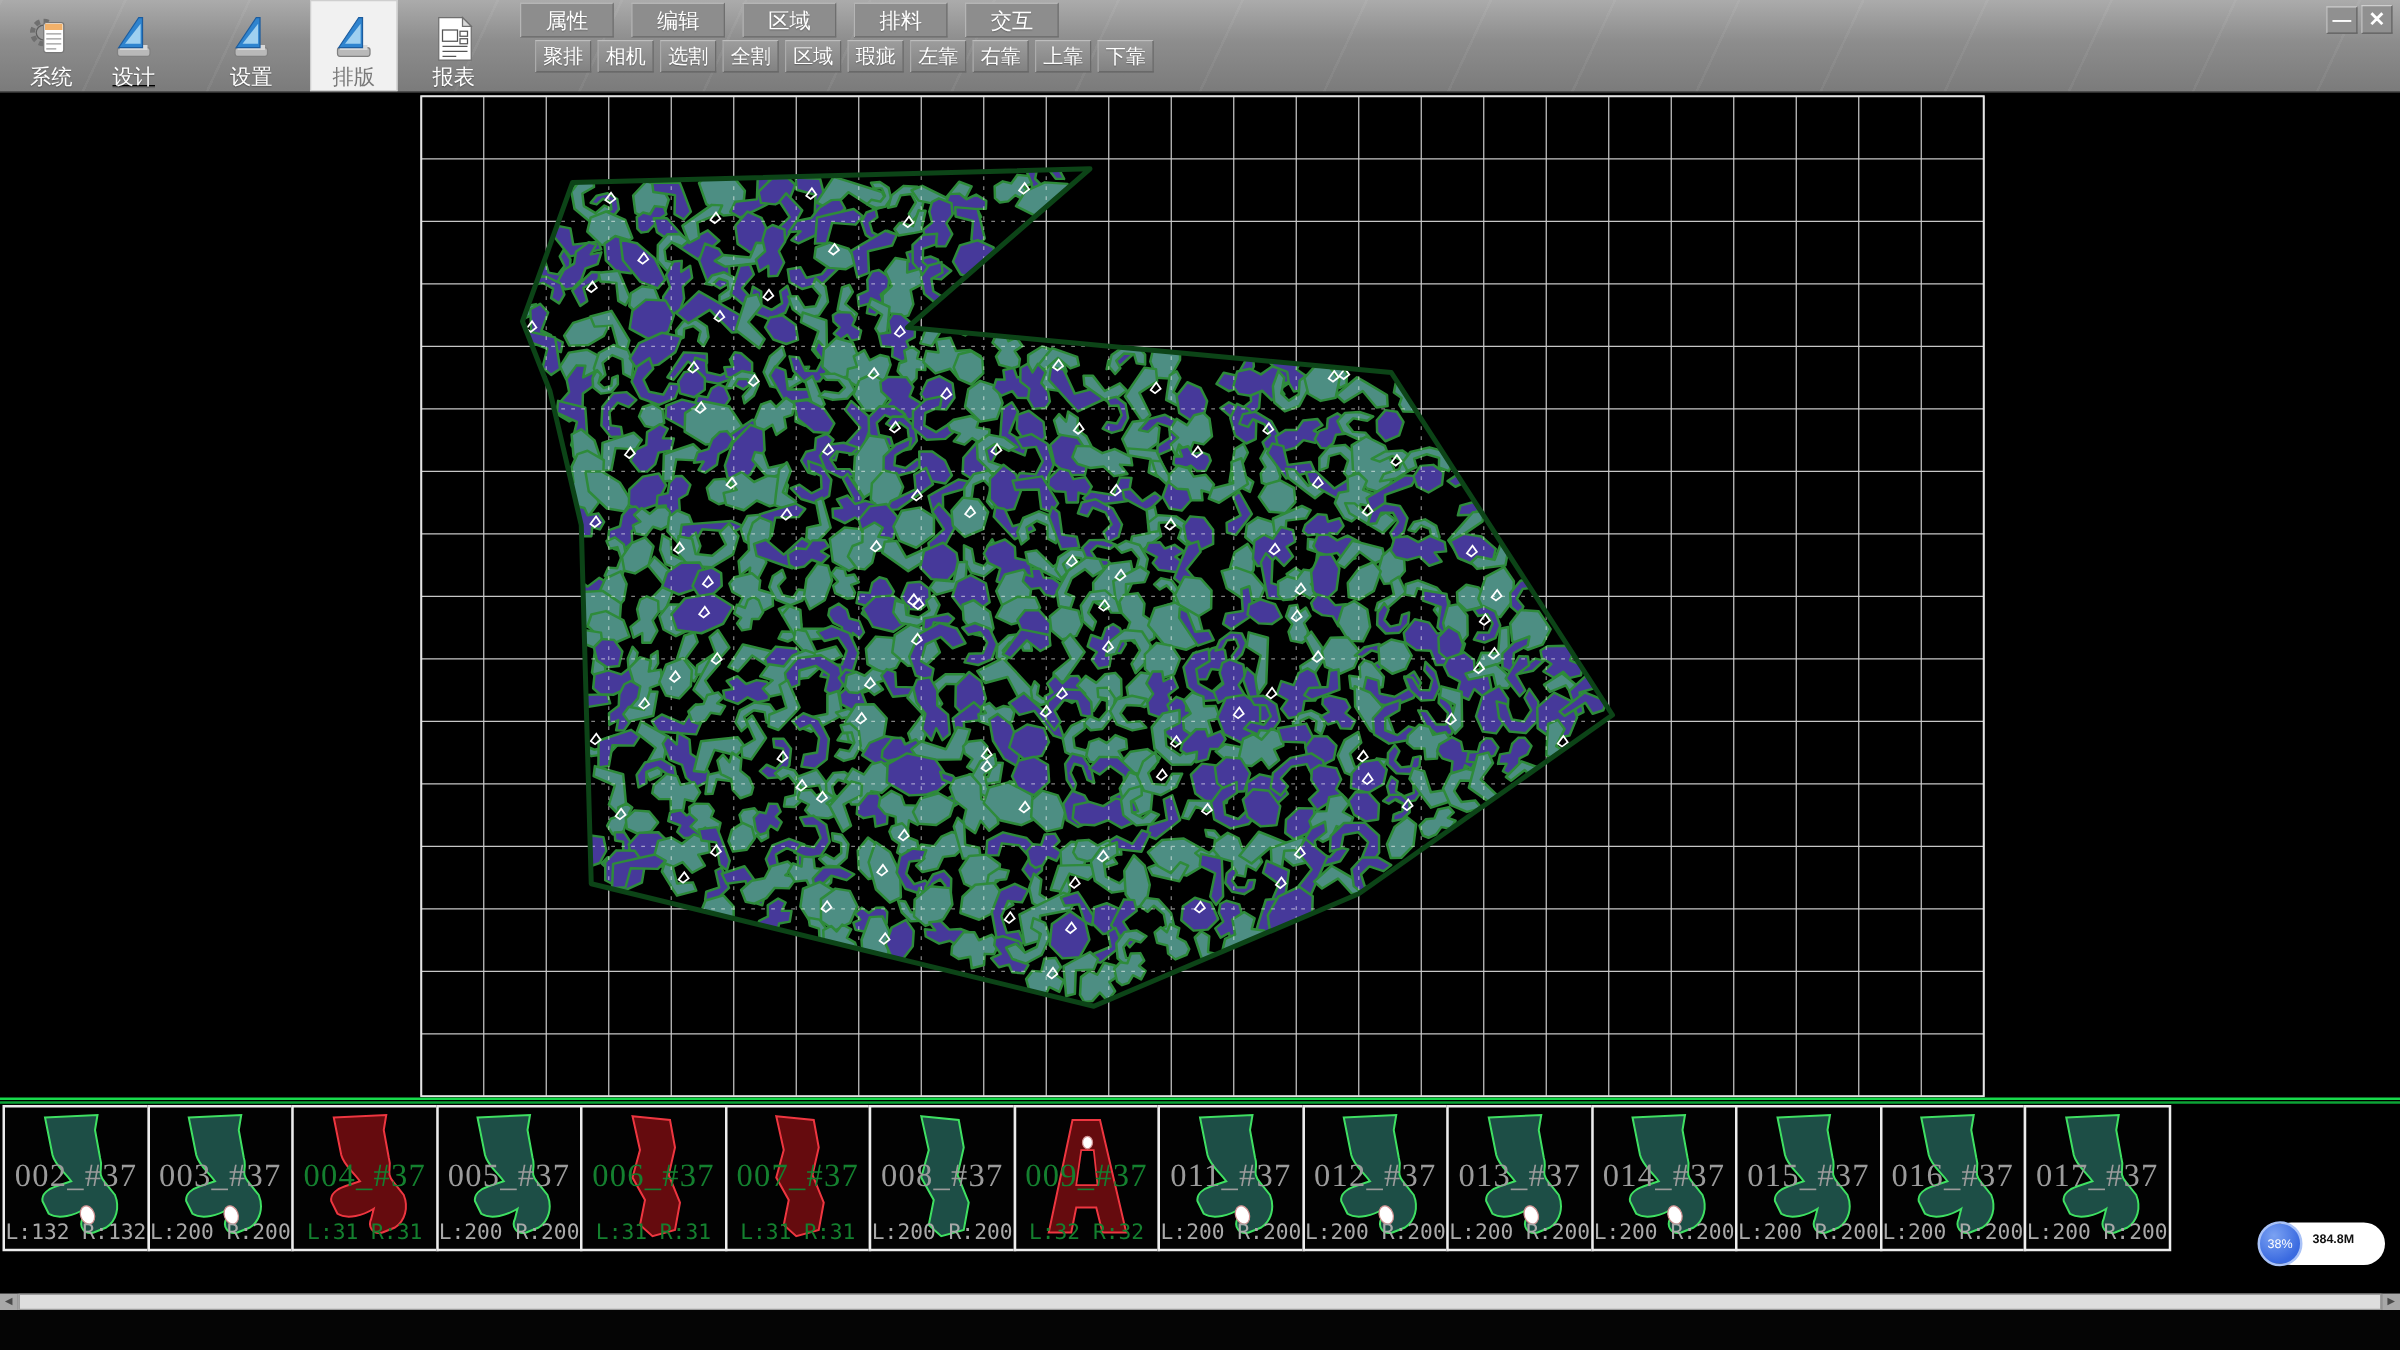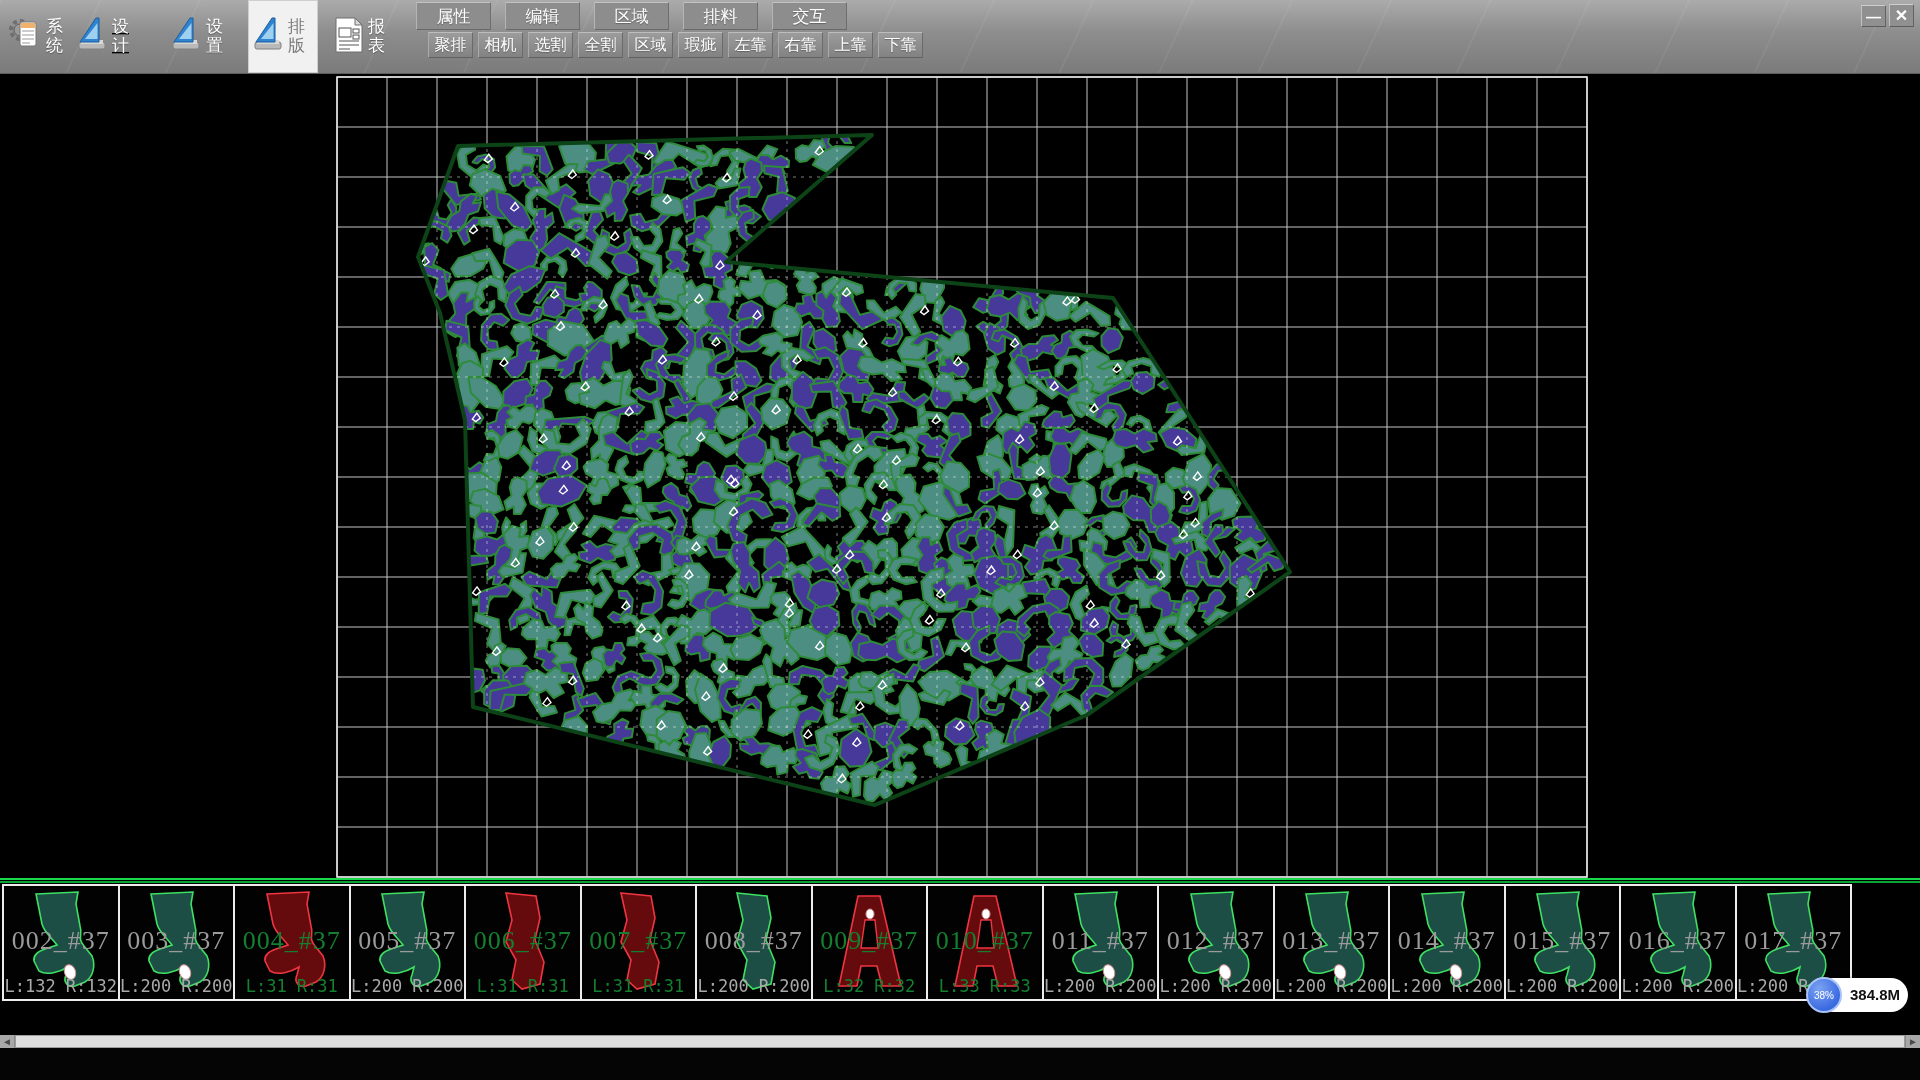--- a/index.html
+++ b/index.html
@@ -5,21 +5,21 @@
   html,body{margin:0;padding:0;background:#000;width:1920px;height:1080px;overflow:hidden;
     font-family:"Liberation Sans",sans-serif;-webkit-font-smoothing:antialiased;}
   #app{position:relative;width:1920px;height:1080px;background:#000;}
 
   
   #toolbar{position:absolute;left:0;top:0;width:1920px;height:73px;
     background:linear-gradient(180deg,#ababab 0%,#8d8d8d 45%,#7b7b7b 100%);
     border-bottom:1px solid #5e5e5e;z-index:30;}
   #toolbar .streaks{position:absolute;inset:0;
     background:repeating-linear-gradient(115deg,rgba(255,255,255,.05) 0 2px,rgba(0,0,0,0) 2px 90px);}
-  .bigbtn{position:absolute;top:0;height:73px;width:70px;display:flex;flex-direction:row;
+  .bigbtn{position:absolute;top:0;height:73px;width:70px;display:flex;flex-direction:column;
     align-items:center;justify-content:flex-end;padding-bottom:2px;box-sizing:border-box;cursor:default;}
   .bigbtn.active{background:#f1f1f1;box-shadow:inset 0 0 0 1px #cfcfcf;}
   .bigbtn .blabel{font-size:17px;color:#fff;line-height:19px;text-shadow:0 1px 1px rgba(0,0,0,.35);}
   .bigbtn.active .blabel{color:#7a7a7a;text-shadow:none;}
   .bigbtn svg{display:block;margin-bottom:2px;}
   .menurow{position:absolute;left:416px;top:2px;display:flex;gap:14px;}
   .menubtn{width:75px;height:28px;box-sizing:border-box;background:#8d8d8d;
     border-top:1px solid #c2c2c2;border-left:1px solid #b5b5b5;
     border-bottom:1px solid #686868;border-right:1px solid #6e6e6e;
     color:#fff;font-size:17px;display:flex;align-items:center;justify-content:center;
@@ -62,21 +62,21 @@
   .cell.red .ordlabel,.cell.red .lrlabel{color:#14802f;}
 
   
   #badge{position:absolute;left:1806px;top:977px;width:102px;height:36px;z-index:40;}
   #badge .pill{position:absolute;left:10px;top:1px;width:92px;height:34px;background:#fff;
     border-radius:18px;box-shadow:0 1px 4px rgba(0,0,0,.5);}
   #badge .circ{position:absolute;left:0;top:0;width:36px;height:36px;border-radius:50%;
     background:radial-gradient(circle at 35% 30%,#7ba2f2,#3a6ae0 70%);
     border:2px solid #a9c2f7;box-sizing:border-box;display:flex;align-items:center;justify-content:center;
     color:#fff;font-size:10px;font-weight:normal;}
-  #badge .mem{position:absolute;left:44px;top:9px;font-size:15px;font-weight:bold;color:#111;text-align:center;}
+  #badge .mem{position:absolute;left:44px;top:9px;font-size:10px;font-weight:bold;color:#111;text-align:center;}
 
   
   #hscroll{position:absolute;left:0;top:1035px;width:1920px;height:13px;background:#bcbcbc;z-index:20;}
   #hscroll .arrow{position:absolute;top:0;width:14px;height:13px;background:#a8a8a8;
     color:#4a4a4a;font-size:10px;line-height:13px;text-align:center;}
   #hscroll .a-left{left:0;border-right:1px solid #8a8a8a;}
   #hscroll .a-right{right:0;border-left:1px solid #8a8a8a;}
   #hscroll .thumb{position:absolute;left:15px;right:15px;top:0;height:13px;background:#dedede;
     border:1px solid #9d9d9d;box-sizing:border-box;}
   #footer{position:absolute;left:0;top:1048px;width:1920px;height:32px;background:#050505;z-index:10;}
@@ -927,29 +927,20 @@
       </div>
       <div class="cell red">
         <svg width="82" height="106" viewBox="0 0 82 106">
           <path d="M30,8 L52,8 L73,98 L54,98 L49,78 L33,78 L29,98 L11,98 Z" fill="#650b0e" stroke="#ee3640" stroke-width="1.6"></path>
           <path d="M37,32 L47,32 L50,60 L33,60 Z" fill="#020202" stroke="#ee3640" stroke-width="1.4"></path>
           <ellipse cx="42" cy="26" rx="4" ry="5" fill="#ffffff" stroke="#cf9090"></ellipse>
         </svg>
         <div class="ordlabel">009_#37</div>
         <div class="lrlabel">L:32 R:32</div>
       </div>
-      <div class="cell red">
-        <svg width="82" height="106" viewBox="0 0 82 106">
-          <path d="M30,8 L52,8 L73,98 L54,98 L49,78 L33,78 L29,98 L11,98 Z" fill="#650b0e" stroke="#ee3640" stroke-width="1.6"></path>
-          <path d="M37,32 L47,32 L50,60 L33,60 Z" fill="#020202" stroke="#ee3640" stroke-width="1.4"></path>
-          <ellipse cx="42" cy="26" rx="4" ry="5" fill="#ffffff" stroke="#cf9090"></ellipse>
-        </svg>
-        <div class="ordlabel">010_#37</div>
-        <div class="lrlabel">L:33 R:33</div>
-      </div>
       <div class="cell">
         <svg width="82" height="106" viewBox="0 0 82 106">
           <path d="M16,6 L58,4 L56,16 L60,38 C63,47 57,50 64,58 L72,68 C76,78 73,89 65,94 L55,98 C47,100 43,93 46,87 L48,79 C40,84 27,88 19,83 L14,73 C13,67 19,63 25,61 L37,57 C31,49 24,44 22,36 Z" fill="#1d4e46" stroke="#3fe062" stroke-width="1.6"></path>
           <ellipse cx="50" cy="84" rx="5.5" ry="7.5" transform="rotate(-20 50 84)" fill="#ffffff" stroke="#cf9090"></ellipse>
         </svg>
         <div class="ordlabel">011_#37</div>
         <div class="lrlabel">L:200 R:200</div>
       </div>
       <div class="cell">
         <svg width="82" height="106" viewBox="0 0 82 106">

